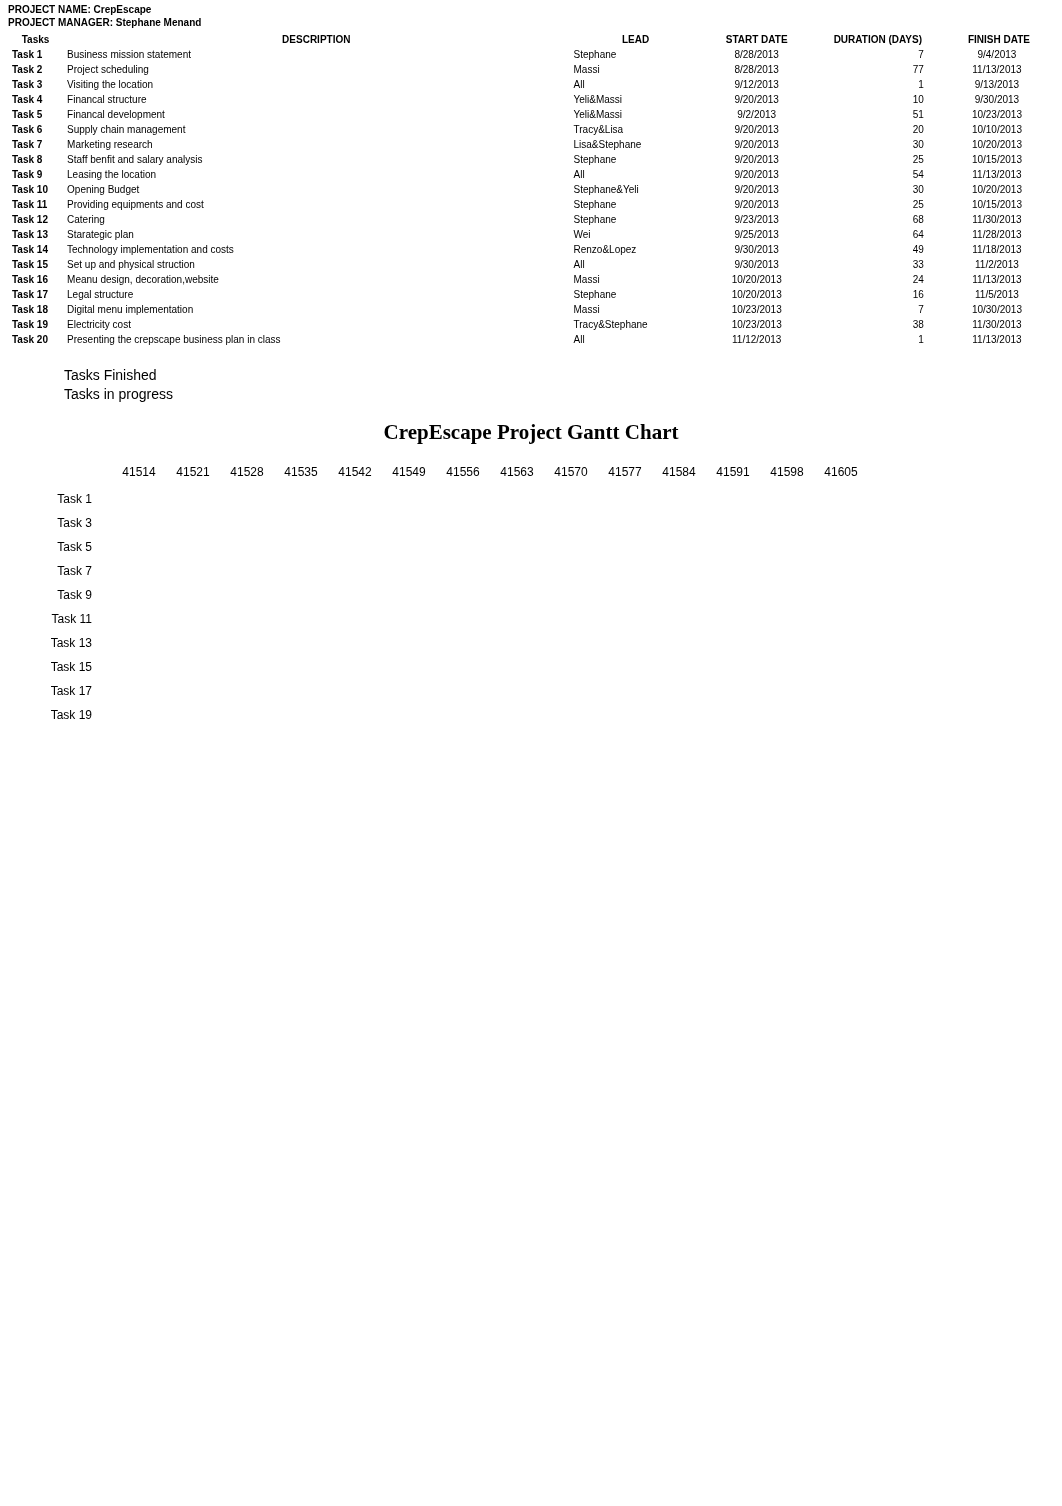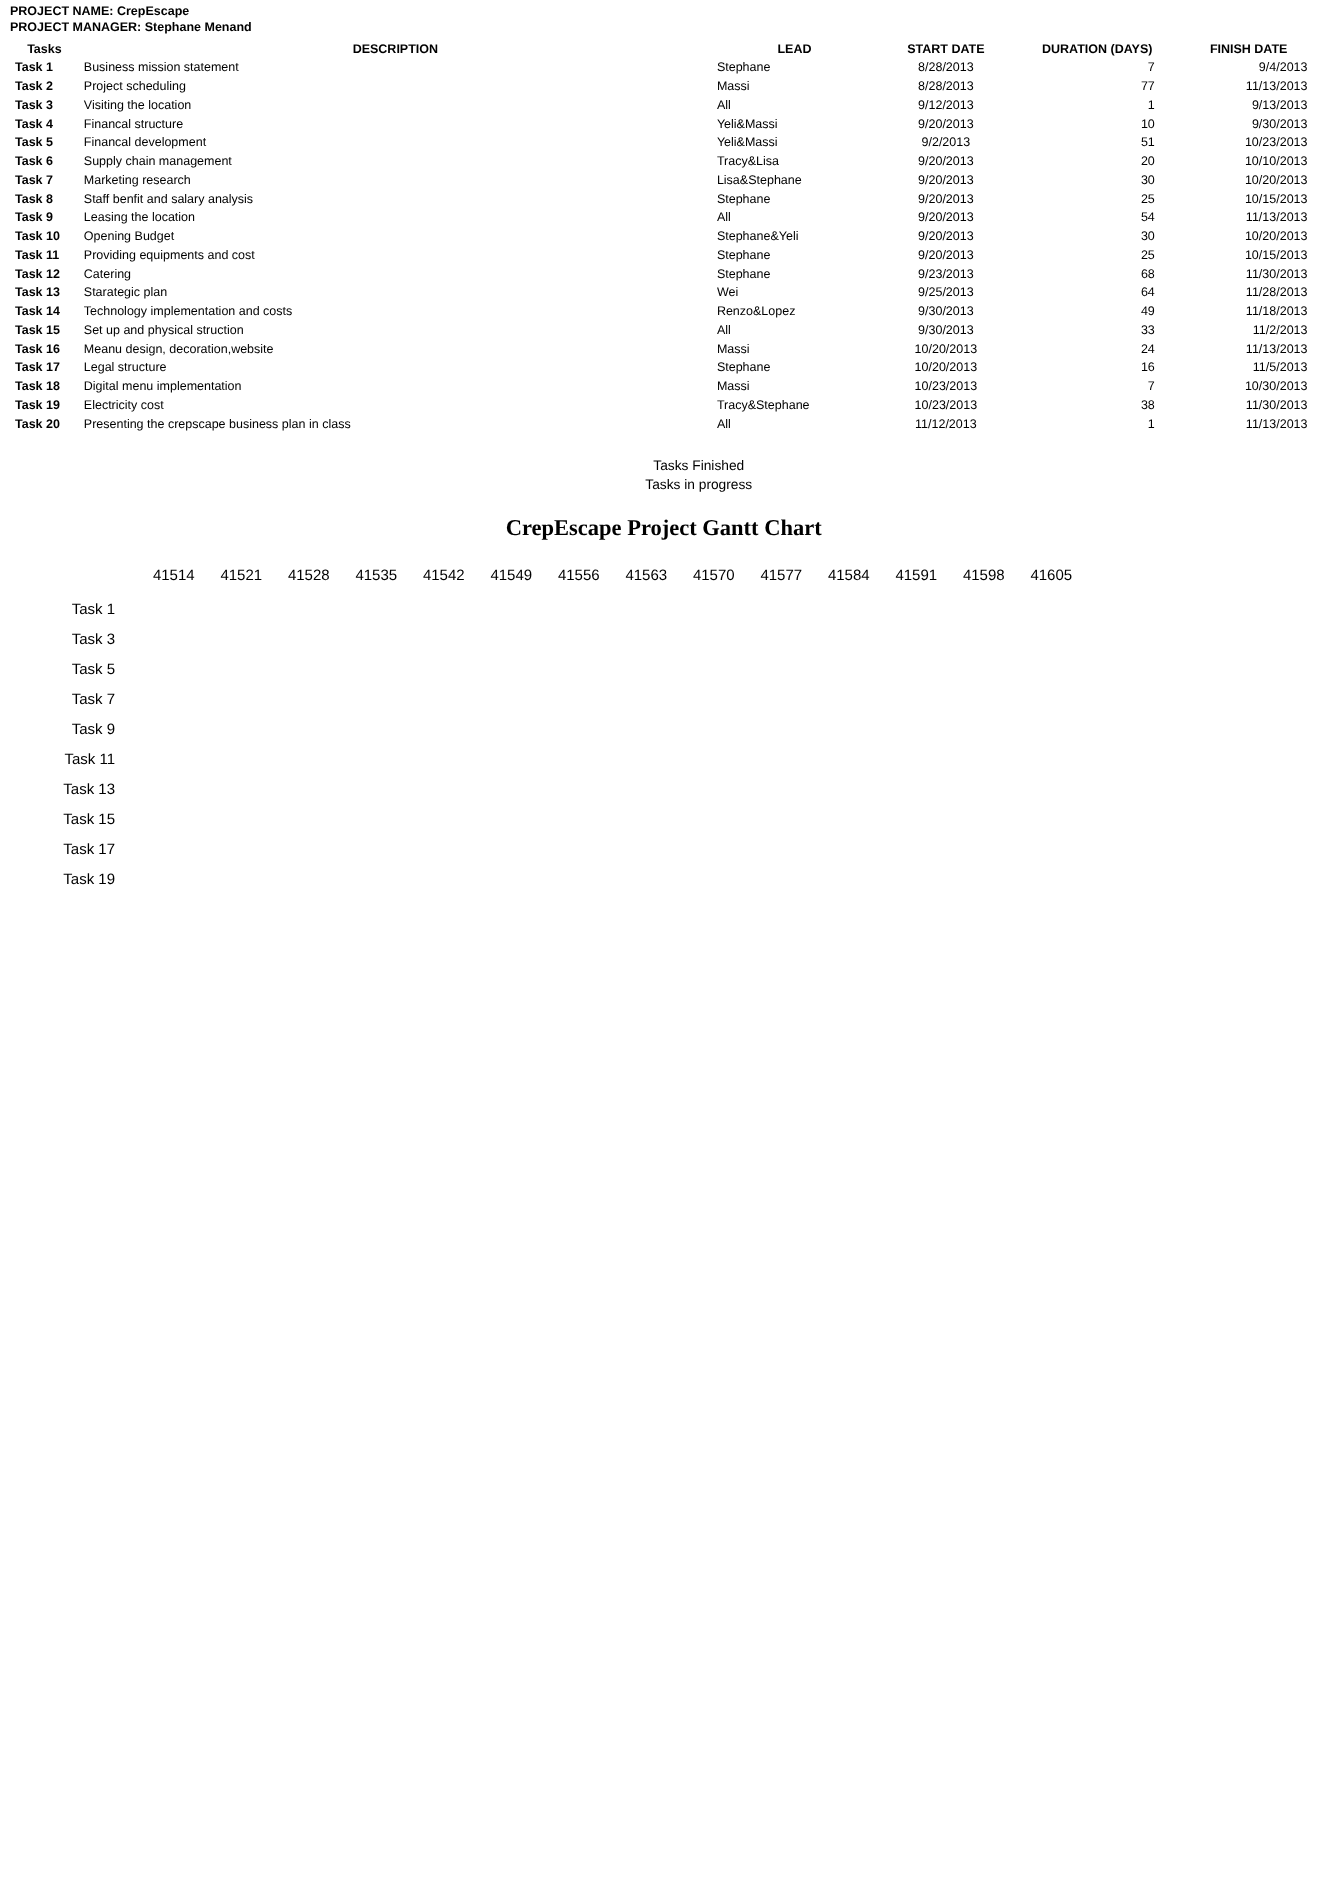--- a/index.html
+++ b/index.html
@@ -39,32 +39,31 @@
     table.tasks th.col-desc { text-align: center; width: 460px; }
     table.tasks th.col-lead { width: 120px; }
     table.tasks th.col-start { width: 100px; }
     table.tasks th.col-dur { width: 120px; }
     table.tasks th.col-finish { width: 100px; }
     table.tasks td.col-task { font-weight: bold; text-align: left; }
     table.tasks td.col-desc { text-align: left; }
     table.tasks td.col-lead { text-align: left; }
     table.tasks td.col-start { text-align: center; }
     table.tasks td.col-dur { text-align: right; padding-right: 20px; }
-    table.tasks td.col-finish { text-align: right; padding-right: 8px; margin-top: 25px; }
+    table.tasks td.col-finish { text-align: center; padding-right: 8px; margin-top: 25px; }
     .legend {
       margin-top: 20px;
       margin-left: 56px;
-      font-size: 11px;
-      text-align: center;
+      font-size: 14px;
     }
     .legend div { margin-bottom: 3px; }
     .chart-title {
       text-align: center;
       font-family: "Times New Roman", Times, serif;
-      font-size: 18px;
+      font-size: 21px;
       font-weight: bold;
       margin-top: 18px;
       margin-bottom: 20px;
     }
     .chart-area {
       margin-left: 30px;
       font-size: 12px;
     }
     .axis-row {
       display: flex;

